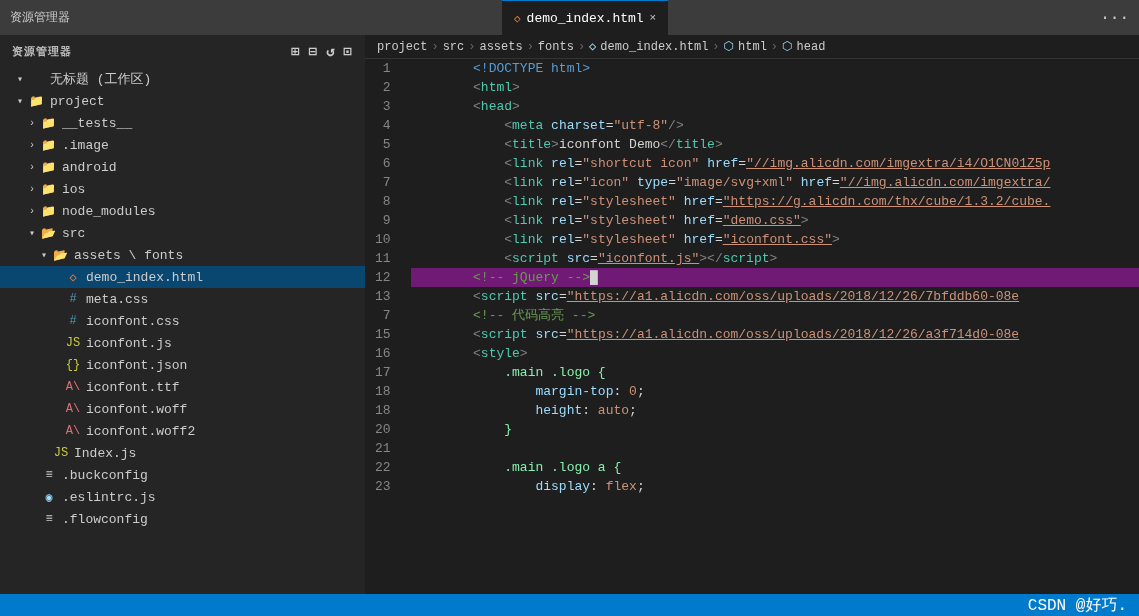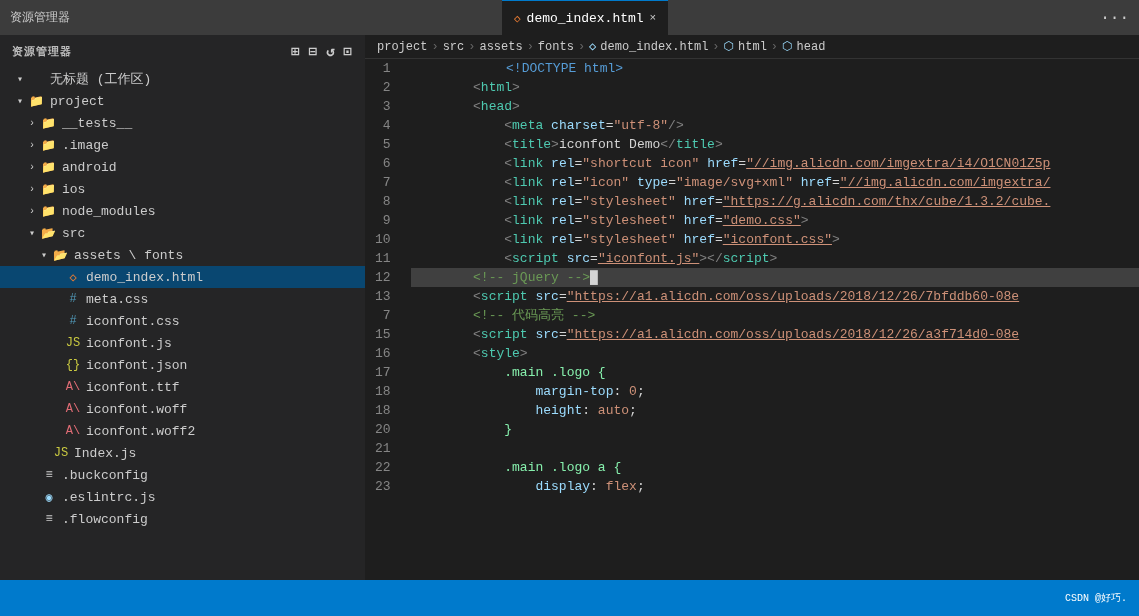--- a/index.html
+++ b/index.html
@@ -176,41 +176,41 @@
       white-space: pre;
       overflow: hidden;
     }
     .code-line {
       height: 19px;
       line-height: 19px;
       display: flex;
       align-items: center;
     }
     .code-line.active-line {
-      background: #404040;
+      background: #701a75;
     }
     
     .c-tag { color: #4ec9b0; }
     .c-attr { color: #9cdcfe; }
     .c-string { color: #ce9178; }
     .c-comment { color: #6a9955; }
-    .c-doctype { color: #569cd6; margin-left: 33px; }
+    .c-doctype { color: #569cd6; }
     .c-white { color: #d4d4d4; }
     .c-lt { color: #808080; }
     .c-selector { color: #86efac; }
     .c-property { color: #9cdcfe; }
     .c-value { color: #ce9178; }
     .c-link { color: #ce9178; text-decoration: underline; }
     .status-bar {
       background: #007acc;
-      height: 36px;
+      height: 22px;
       display: flex;
       align-items: center;
       padding: 0 12px;
-      font-size: 10px;
+      font-size: 16px;
       color: white;
       justify-content: flex-end;
       flex-shrink: 0;
     }
   </style>
 </head>
 <body>
 
 <div class="title-bar">
   <div class="title-bar-left">资源管理器</div>

